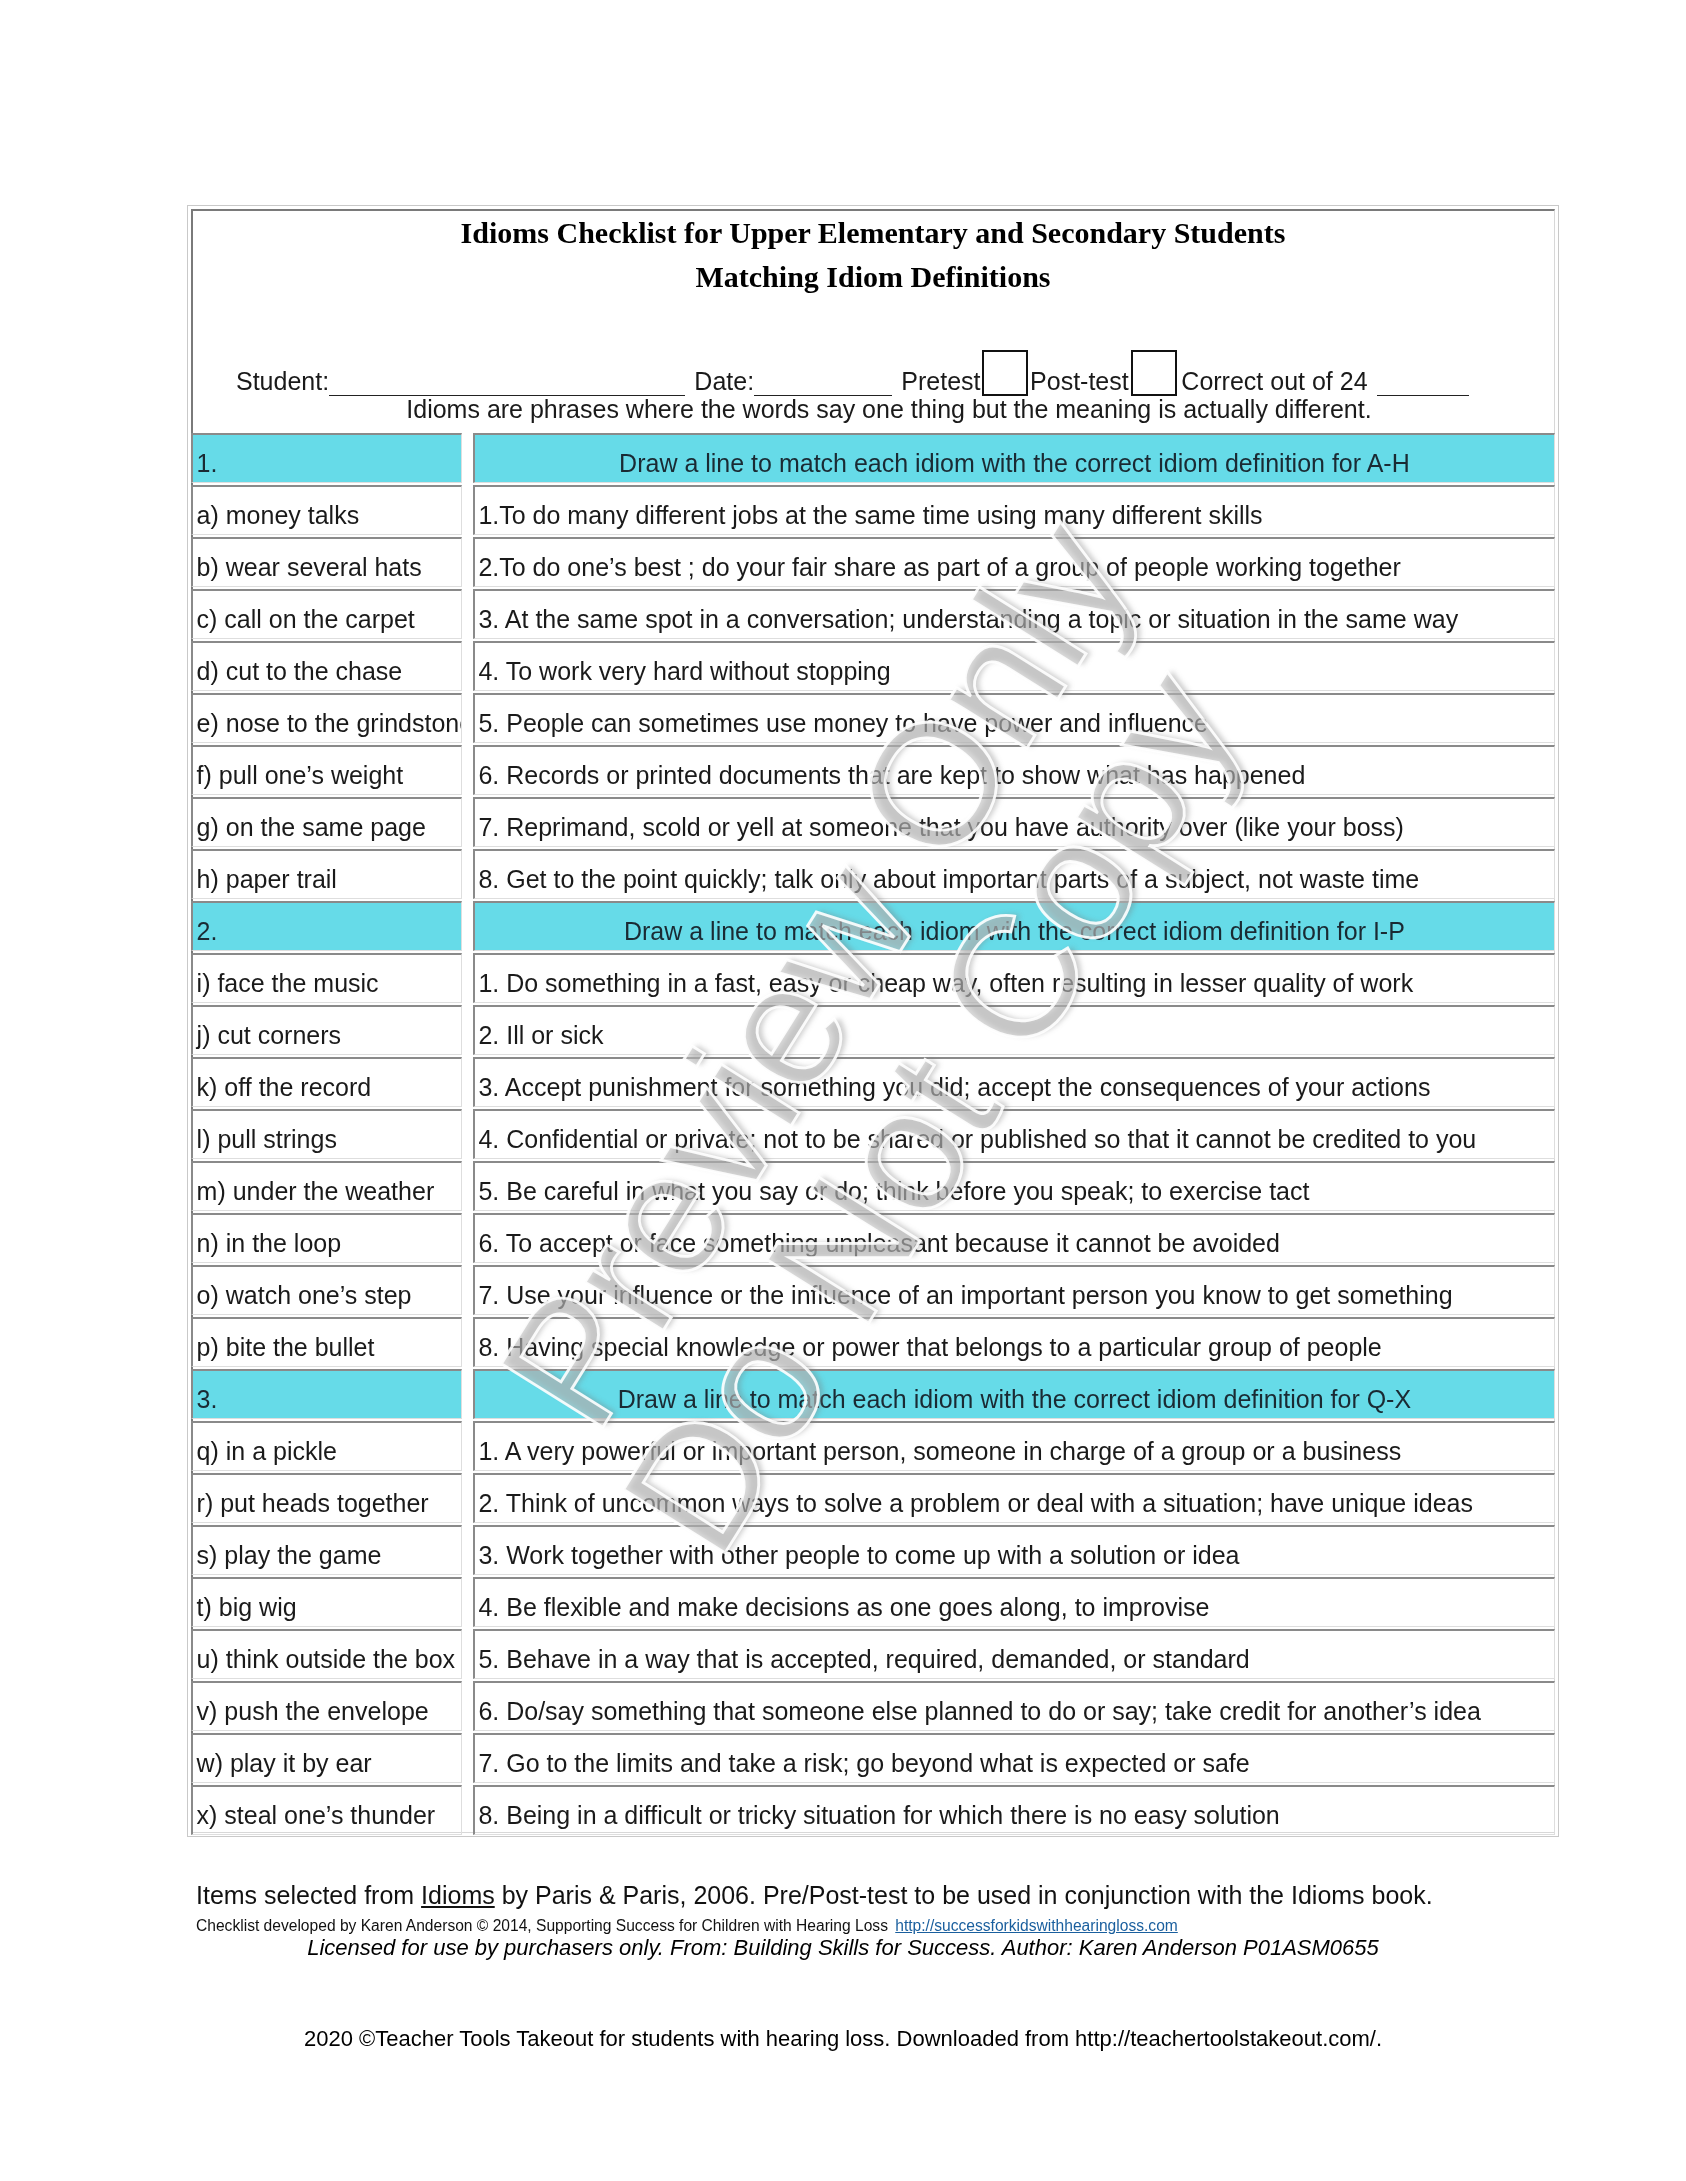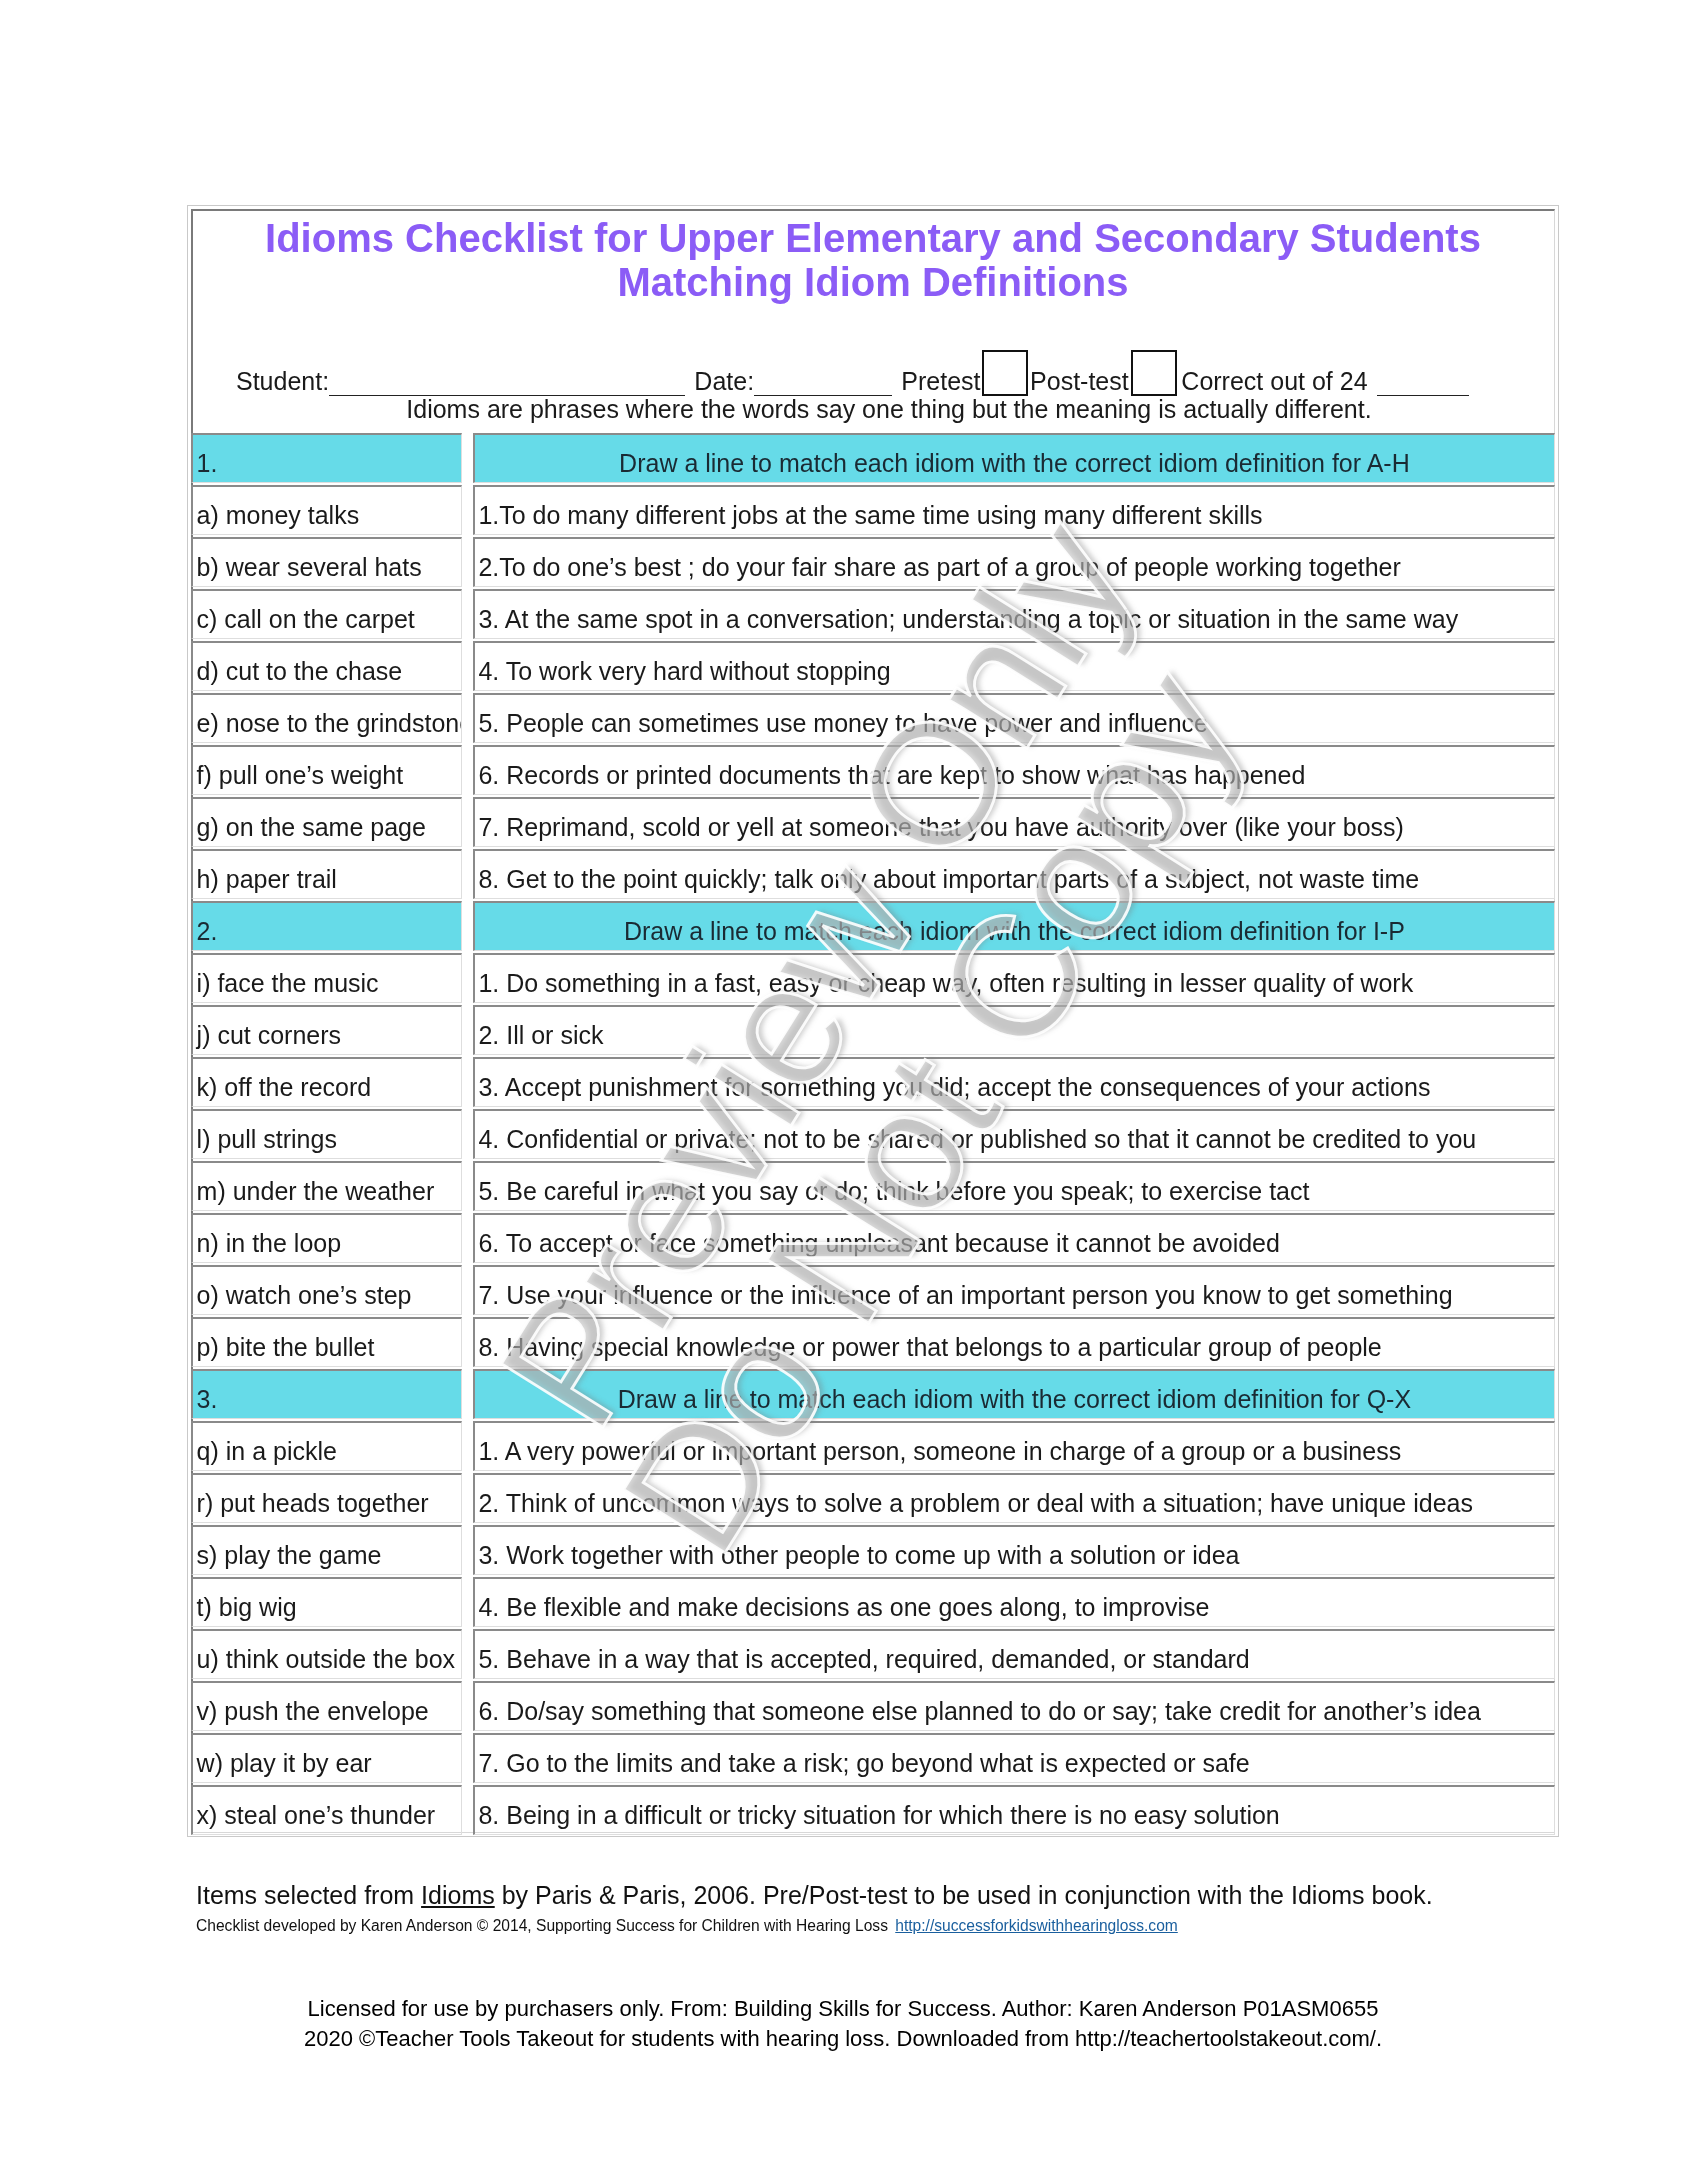--- a/index.html
+++ b/index.html
@@ -1,38 +1,38 @@
 <!DOCTYPE html>
 <html style="font-size:14.7px"><head>
 <meta charset="utf-8">
 <style>
   html, body { margin:0; padding:0; background:#ffffff; }
   body { width:1686px; height:2182px; position:relative; overflow:hidden; font-family:"Liberation Sans", sans-serif; color:#1a1a1a; }
   .sheet { position:absolute; left:187px; top:205px; width:1372px; height:1632px; border:1.8px solid #c9c9c9; box-sizing:border-box; }
   .sheet-inner { position:absolute; left:2.8px; top:2.8px; right:2.8px; bottom:2.8px; border-top:2.8px solid #7a7a7a; border-left:2.8px solid #7a7a7a; border-right:0.9px solid #d8d8d8; border-bottom:0.9px solid #d8d8d8; }
   .hdr { position:absolute; left:190px; top:209px; width:1366px; height:220px; }
-  .title { position:absolute; left:0; width:100%; text-align:center; font-weight:bold; font-size:40px; color:#8b5cf6; }
+  .title { position:absolute; left:0; width:100%; text-align:center; font-weight:bold; font-size:30px; color:#000000;font-family:Liberation Serif, serif; }
   .t1 { top:7.3px; } .t2 { top:51px; }
   .formline { position:absolute; top:141px; left:46px; font-size:25px; white-space:nowrap; display:flex; align-items:flex-end; }
   .blank { display:inline-block; border-bottom:1.8px solid #222; height:22px; margin-right:9.2px; }
   .chk { display:inline-block; width:46px; height:46px; border:2.8px solid #111; box-sizing:border-box; margin:0 1.8px; vertical-align:bottom; }
   .intro { position:absolute; top:186px; left:16px; width:100%; text-align:center; font-size:25px; }
   .tbl { position:absolute; left:190px; top:432px; width:1366px; }
   .row { display:flex; height:52px; box-sizing:border-box; }
   .cell { box-sizing:border-box; border-top:2.8px solid #8a8a8a; border-left:2.8px solid #8a8a8a; border-right:1.8px solid #dedede; border-bottom:1.8px solid #dedede; font-size:25px; padding:0 3.7px; display:flex; align-items:flex-end; padding-bottom:3.7px; white-space:nowrap; overflow:hidden; margin:0.9px; }
   .c-left { width:310px; }
   .c-right { width:1243px; margin-left:10px; }
   .sec .cell { background:#66dbe8; color:#1a2a33; }
   .sec .c-right { justify-content:center; }
   .footer1 { position:absolute; left:196px; top:1881px; font-size:25px; font-family:"Liberation Sans", sans-serif; color:#111; }
   .footer1 u { text-decoration:underline;text-align:center; }
   .footer2 { position:absolute; left:196px; top:1917px; font-size:15.6px; color:#111; }
   .footer2 a { color:#1a5f9e; text-decoration:underline; margin-left:7.3px; }
   .lic { position:absolute; left:0; width:1686px; text-align:center; font-size:22px; color:#000000; }
-  .lic1 { top:2026px; } .lic2 { top:1996px; }
+  .lic1 { top:2026px; } .lic2 { top:1935px;font-style:italic; }
   .wm { position:absolute; font-family:"Liberation Sans", sans-serif; font-weight:normal; font-size:174px; color:rgba(190,190,190,0.55); -webkit-text-stroke:2.8px rgba(255,255,255,0.9); white-space:nowrap; transform-origin:center center; pointer-events:none; text-shadow:3.7px 3.7px 5.5px rgba(120,120,120,0.35); }
   .wm1 { left:303px; top:872px; transform:rotate(-58deg); }
   .wm2 { left:432px; top:1010px; transform:rotate(-58deg); }
 </style>
 </head>
 <body>
 
 <div class="sheet">
     <div class="sheet-inner"></div>
   </div>

